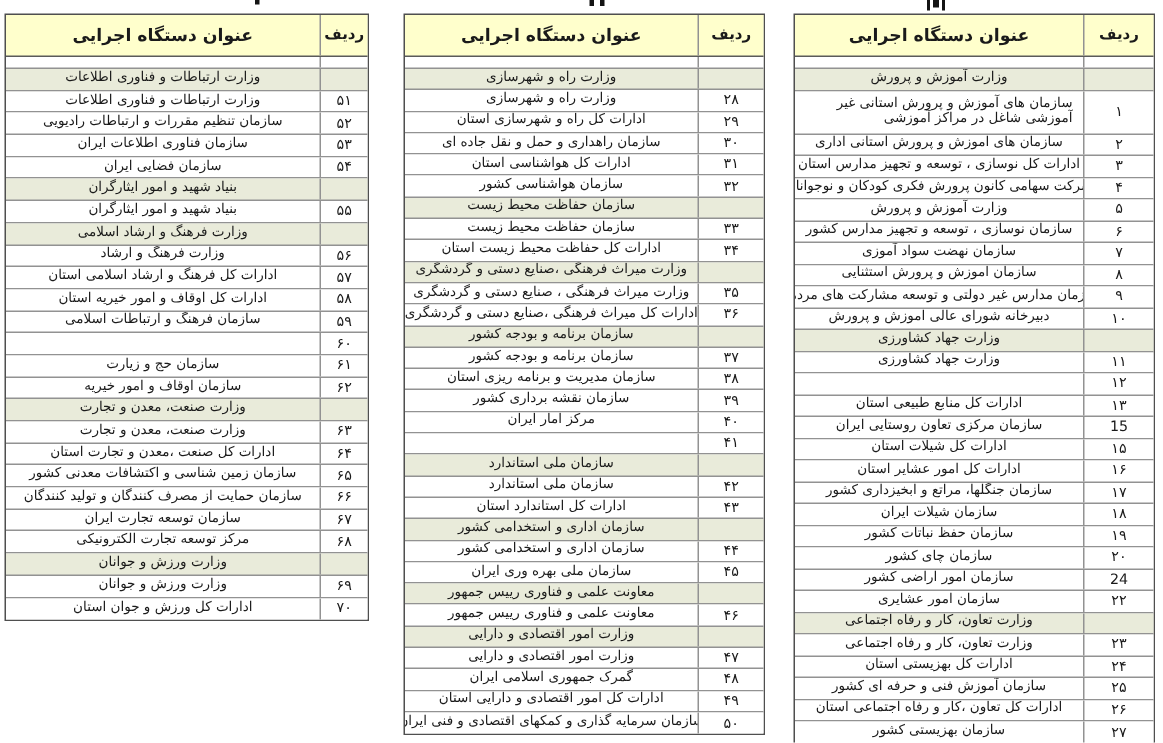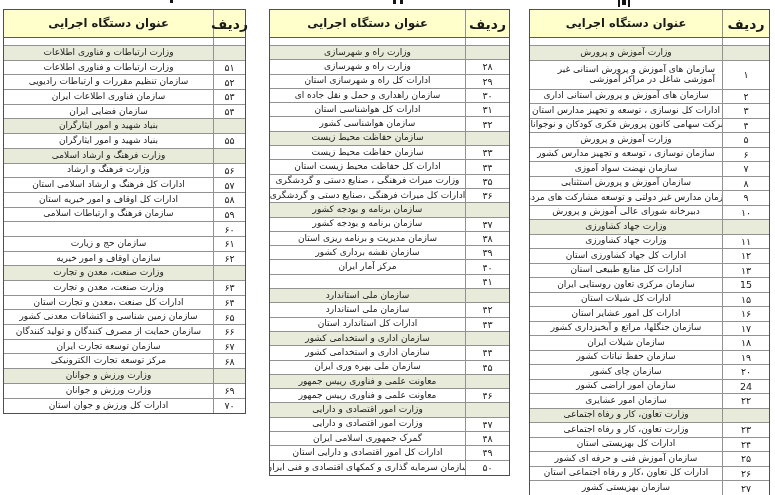--- a/index.html
+++ b/index.html
@@ -23,21 +23,21 @@
   .t3 { left: 3px;   width: 243px; }
 
   .hdr {
     display: flex;
     height: 28px;
     background: #ffffcc;
     border-bottom: 1px solid #5a5a5a;
     align-items: stretch;
   }
   .hdr .cell-title { font-weight: bold; font-size: 11.5px; text-align: center; }
-  .hdr .cell-num   { font-weight: bold; font-size: 14px; }
+  .hdr .cell-num   { font-weight: bold; font-size: 10px; }
 
   .row {
     display: flex;
     border-bottom: 1px solid #929292;
     background: #ffffff;
     align-items: stretch;
   }
   .row.spacer { height: 8px; }
   .rows .row:last-child { border-bottom: none; }
 
@@ -141,21 +141,20 @@
       <div class="row sec">
         <div class="cell-num"></div>
         <div class="cell-title">وزارت جهاد کشاورزی</div>
       </div>
       <div class="row">
         <div class="cell-num">۱۱</div>
         <div class="cell-title">وزارت جهاد کشاورزی</div>
       </div>
       <div class="row">
         <div class="cell-num">۱۲</div>
-        <div class="cell-title">ادارات کل جهاد کشاورزی استان</div>
       </div>
       <div class="row">
         <div class="cell-num">۱۳</div>
         <div class="cell-title">ادارات کل منابع طبیعی استان</div>
       </div>
       <div class="row">
         <div class="cell-num">15</div>
         <div class="cell-title">سازمان مرکزی تعاون روستایی ایران</div>
       </div>
       <div class="row">
@@ -256,20 +255,24 @@
         <div class="cell-title">سازمان حفاظت محیط زیست</div>
       </div>
       <div class="row">
         <div class="cell-num">۳۳</div>
         <div class="cell-title">سازمان حفاظت محیط زیست</div>
       </div>
       <div class="row">
         <div class="cell-num">۳۴</div>
         <div class="cell-title">ادارات کل حفاظت محیط زیست استان</div>
       </div>
+      <div class="row sec">
+        <div class="cell-num"></div>
+        <div class="cell-title">وزارت میراث فرهنگی ،صنایع دستی و گردشگری</div>
+      </div>
       <div class="row">
         <div class="cell-num">۳۵</div>
         <div class="cell-title">وزارت میراث فرهنگی ، صنایع دستی و گردشگری</div>
       </div>
       <div class="row">
         <div class="cell-num">۳۶</div>
         <div class="cell-title">ادارات کل میراث فرهنگی ،صنایع دستی و گردشگری</div>
       </div>
       <div class="row sec">
         <div class="cell-num"></div>

